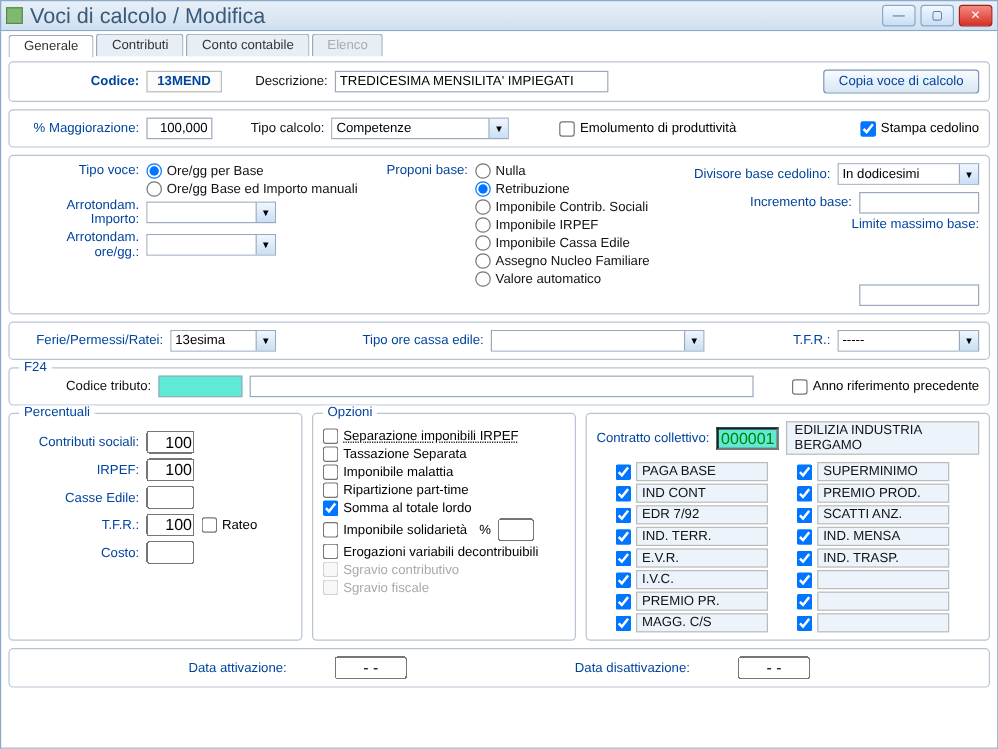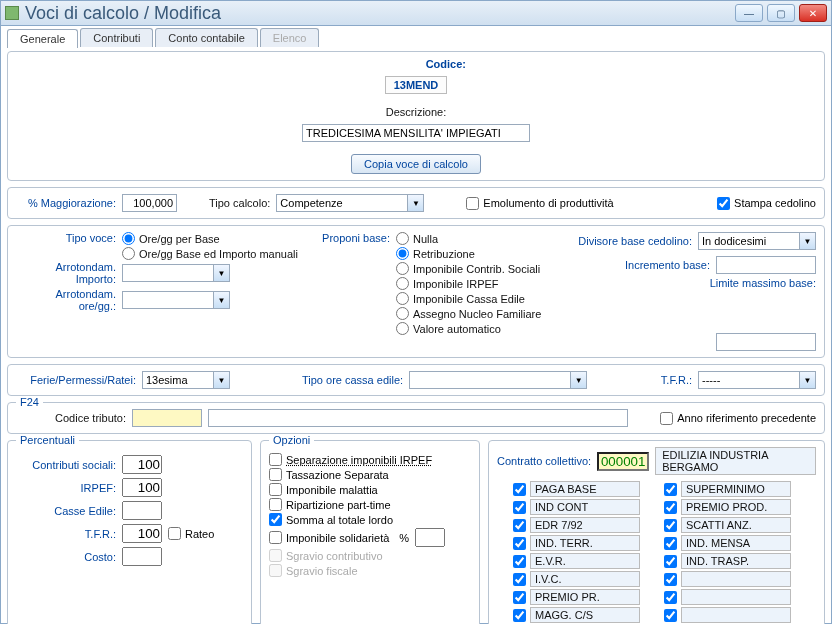--- a/index.html
+++ b/index.html
@@ -88,21 +88,21 @@
     min-width: 60px;
     display: inline-block;
   }
   input[type=text].tf {
     border: 1px solid #9aaabc;
     background: #fff;
     padding: 2px 3px;
     font: inherit;
     height: 18px;
   }
-  input.tf.cyan { background: #fef9c3; }
+  input.tf.cyan { background: #5eead4; }
   .btn {
     border: 1px solid #7a94b4;
     background: linear-gradient(to bottom,#f8fbff,#d8e6f4);
     padding: 3px 12px;
     border-radius: 3px;
     cursor: pointer;
     color: #00449e;
     font: inherit;
   }
   .combo-wrap {
@@ -185,21 +185,21 @@
 <div class="content">
 
   <div class="tabs">
     <div class="tab active">Generale</div>
     <div class="tab">Contributi</div>
     <div class="tab">Conto contabile</div>
     <div class="tab disabled">Elenco</div>
   </div>
 
   <div class="panel">
-    <div class="row" style="justify-content:flex-start;flex-direction:column;">
+    <div class="row" style="justify-content:flex-start;">
       <span class="lbl" style="width:100px;font-weight:bold;">Codice:</span>
       <span class="code-val">13MEND</span>
       <span style="width:16px;"></span>
       <span class="lbl-black">Descrizione:</span>
       <input type="text" class="tf" style="width: 228px;" value="TREDICESIMA MENSILITA' IMPIEGATI">
       <span style="flex:1;"></span>
       <button class="btn">Copia voce di calcolo</button>
     </div>
   </div>
 
@@ -419,20 +419,26 @@
           <div class="row" style="margin-bottom: 2px;">
             <label class="chk">
               <input type="checkbox" style="">
               <span>Imponibile solidarietà</span>
             </label>
             <span style="margin-left: 4px;">%</span>
             <input class="tf" style="width: 30px;">
           </div>
           <div class="row" style="margin-bottom: 2px;">
             <label class="chk">
+              <input type="checkbox" style="">
+              <span>Erogazioni variabili decontribuibili</span>
+            </label>
+          </div>
+          <div class="row" style="margin-bottom: 2px;">
+            <label class="chk">
               <input type="checkbox" disabled="" style="">
               <span style="color: rgb(170, 170, 170);">Sgravio contributivo</span>
             </label>
           </div>
           <div class="row" style="margin-bottom: 2px;">
             <label class="chk">
               <input type="checkbox" disabled="" style="">
               <span style="color: rgb(170, 170, 170);">Sgravio fiscale</span>
             </label>
           </div>

